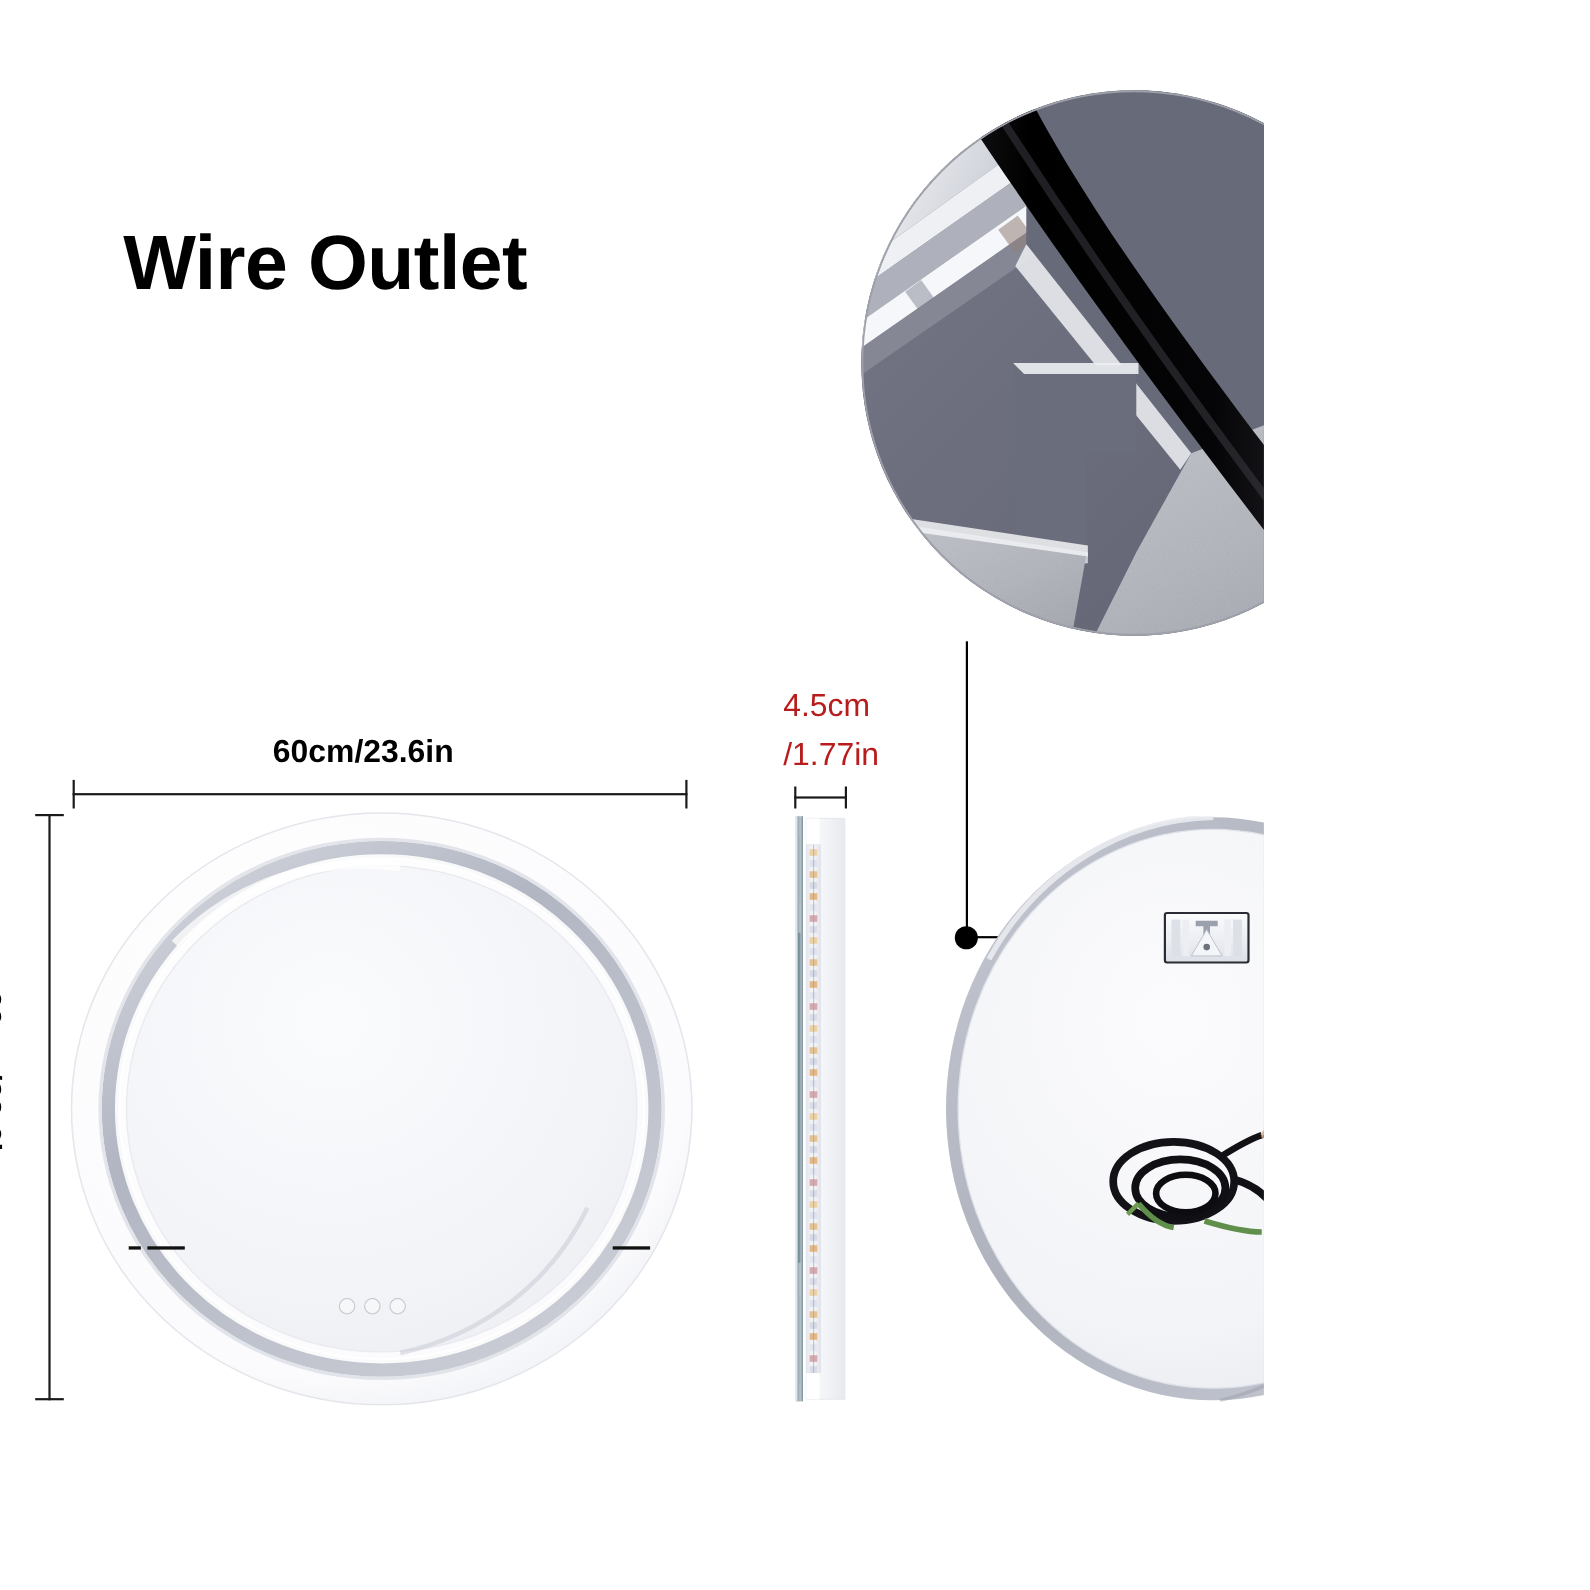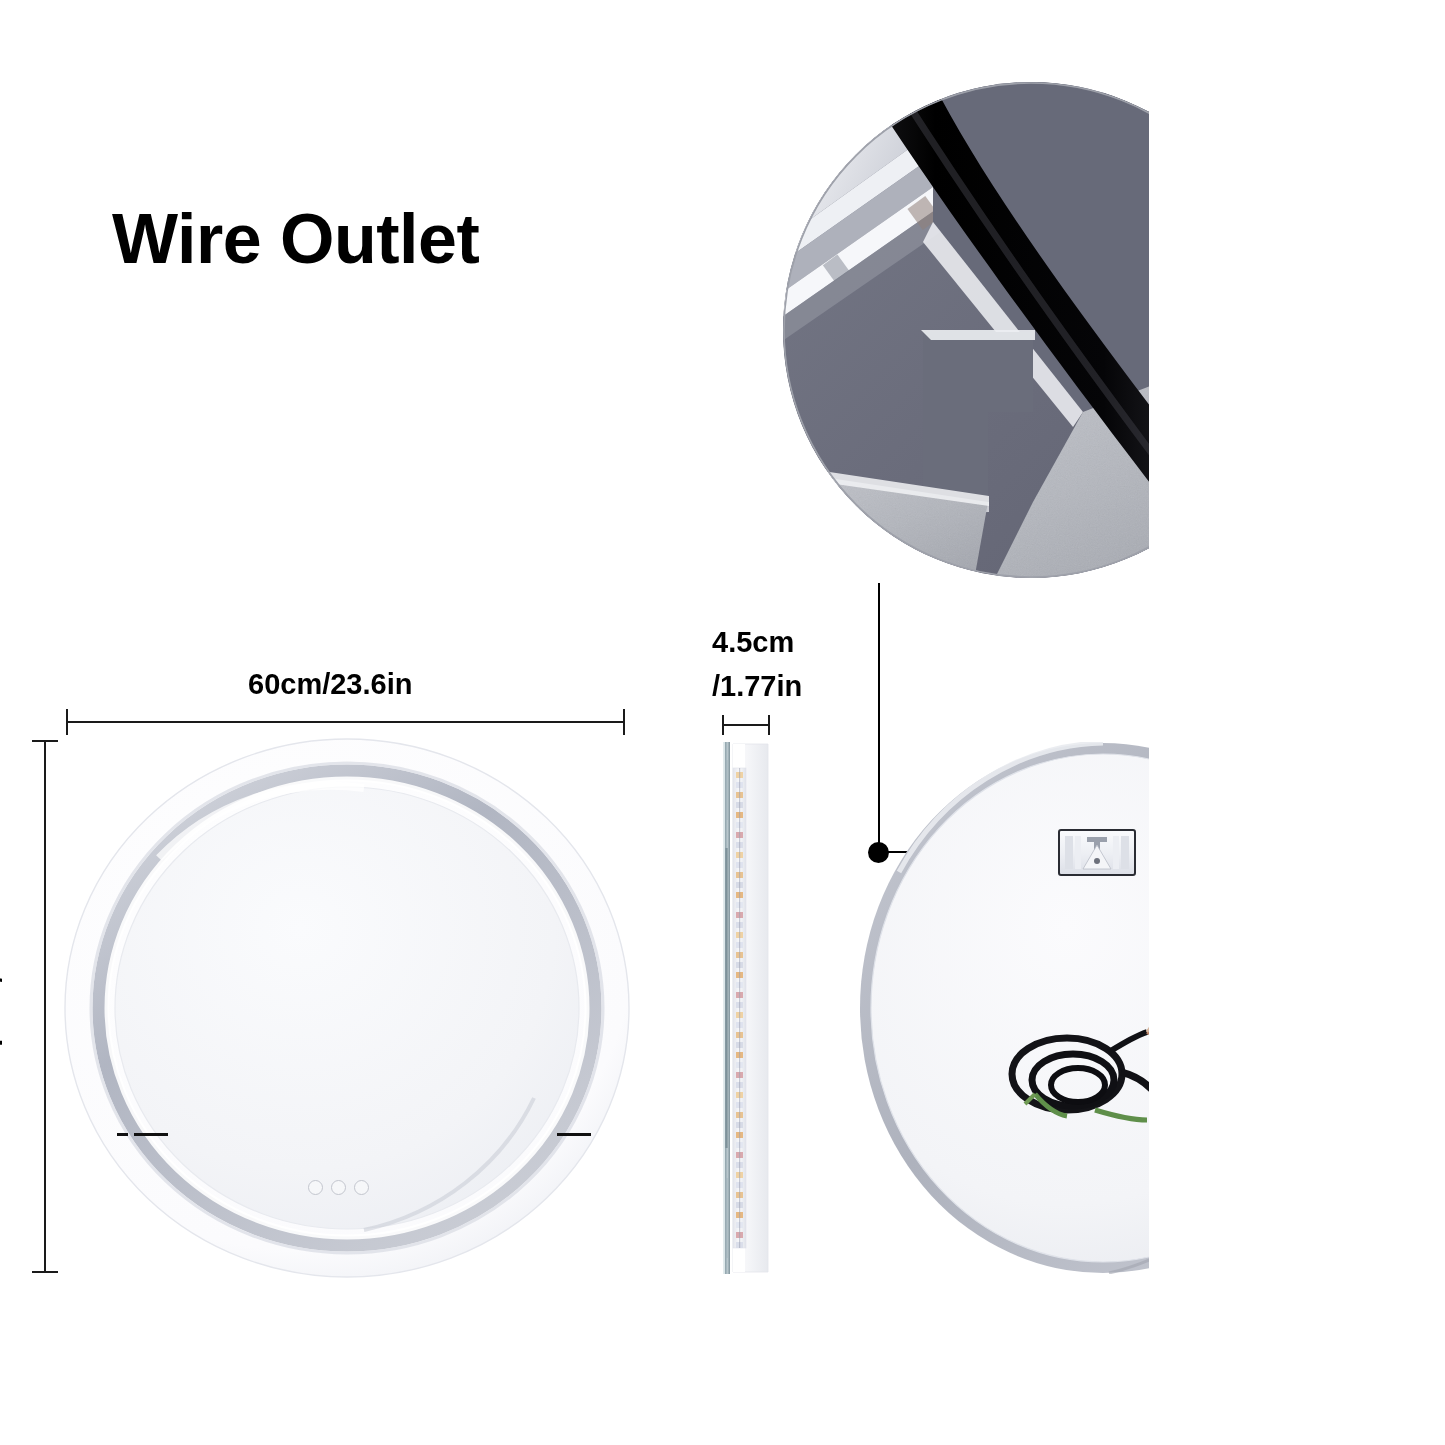--- a/index.html
+++ b/index.html
@@ -181,22 +181,22 @@
     height: 3px;
     background: #111111;
   }
 
   
   .dim-thick-label {
     position: absolute;
     left: 712px;
     top: 620px;
     font-size: 29px;
-    font-weight: 700;
-    color: #000000;
+    font-weight: 400;
+    color: #b91c1c;
     line-height: 1.52;
     white-space: nowrap;
   }
   .dim-thick-line {
     position: absolute;
     left: 722px;
     top: 724px;
     width: 48px;
     height: 2px;
     background: #1a1a1a;

